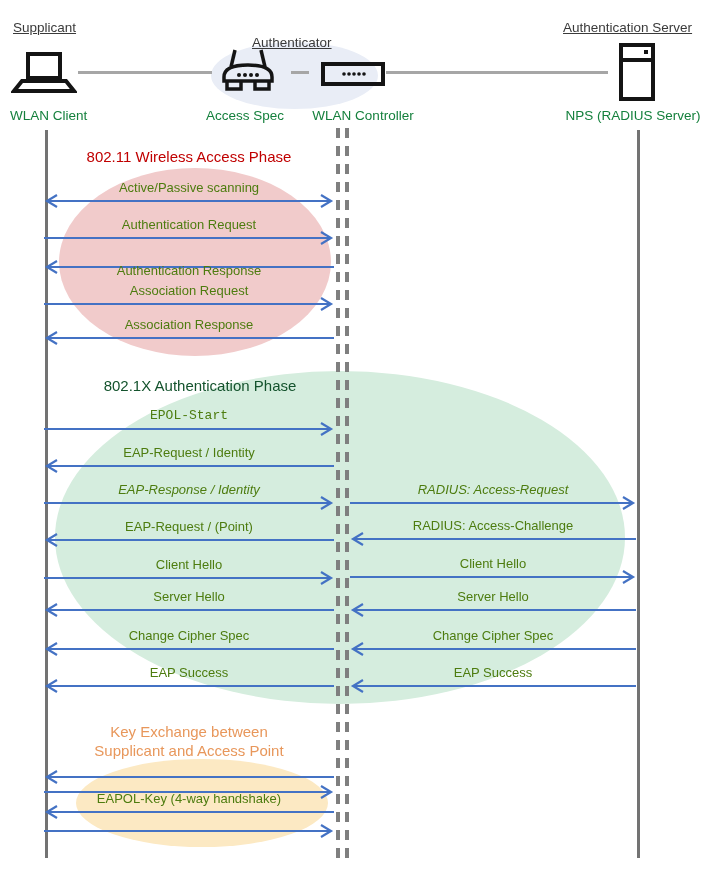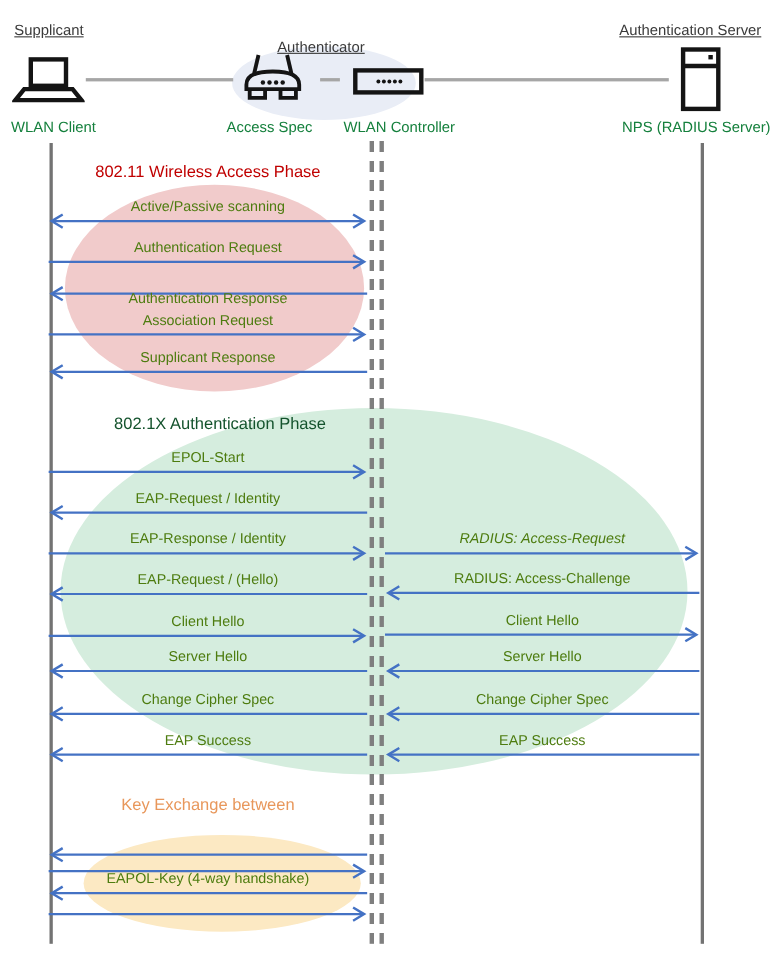--- a/index.html
+++ b/index.html
@@ -87,21 +87,21 @@
 <div class="ellipse" style="left: 55px; top: 371px; width: 570px; height: 333px; z-index: 1; background: rgb(213, 237, 222);"></div>
 <div class="ellipse" style="left: 76px; top: 759px; width: 252px; height: 88px; z-index: 1; background: rgb(252, 233, 195);"></div>
 
 <div class="lifeline-solid" style="left:45px;z-index:2;"></div>
 <div class="lifeline-dashed" style="left:336px;z-index:2;"></div>
 <div class="lifeline-dashed" style="left:345px;z-index:2;"></div>
 <div class="lifeline-solid" style="left:637px;z-index:2;"></div>
 
 <div class="phase-title" style="left: 44px; width: 290px; top: 147px; z-index: 5; color: rgb(192, 0, 0);">802.11 Wireless Access Phase</div>
 <div class="phase-title" style="left: 50px; width: 300px; top: 376px; z-index: 5; color: #14532d;">802.1X Authentication Phase</div>
-<div class="phase-title" style="left: 44px; width: 290px; top: 722px; z-index: 5; color: rgb(232, 151, 91);"><span>Key Exchange between</span><br></div>
+<div class="phase-title" style="left: 44px; width: 290px; top: 722px; z-index: 5; color: rgb(232, 151, 91);"><span>Key Exchange between</span><br><span>Supplicant and Access Point</span></div>
 
 <div id="messages">
     <div class="msg-label" style="left: 44px; width: 290px; top: 180px;">Active/Passive scanning</div>
     <svg width="290" height="16" class="msg-arrow" style="left: 44px; top: 193px;">
       <line x1="4" y1="8" x2="286" y2="8" stroke="#4472C4" stroke-width="2"></line>
       <polyline points="13,2 3,8 13,14" fill="none" stroke="#4472C4" stroke-width="2.2"></polyline>
       <polyline points="277,2 287,8 277,14" fill="none" stroke="#4472C4" stroke-width="2.2"></polyline>
     </svg>
     <div class="msg-label" style="left: 44px; width: 290px; top: 217px;">Authentication Request</div>
     <svg width="290" height="16" class="msg-arrow" style="left: 44px; top: 230px;">
@@ -111,46 +111,46 @@
     <div class="msg-label" style="left: 44px; width: 290px; top: 246px; margin-top: 17px;">Authentication Response</div>
     <svg width="290" height="16" class="msg-arrow" style="left: 44px; top: 259px;">
       <line x1="4" y1="8" x2="290" y2="8" stroke="#4472C4" stroke-width="2"></line>
       <polyline points="13,2 3,8 13,14" fill="none" stroke="#4472C4" stroke-width="2.2"></polyline>
     </svg>
     <div class="msg-label" style="left: 44px; width: 290px; top: 283px; text-align: center;">Association Request</div>
     <svg width="290" height="16" class="msg-arrow" style="left: 44px; top: 296px;">
       <line x1="0" y1="8" x2="286" y2="8" stroke="#4472C4" stroke-width="2"></line>
       <polyline points="277,2 287,8 277,14" fill="none" stroke="#4472C4" stroke-width="2.2"></polyline>
     </svg>
-    <div class="msg-label" style="left: 44px; width: 290px; top: 317px;">Supplicant Response</div>
+    <div class="msg-label" style="left: 44px; width: 290px; top: 317px;">Association Response</div>
     <svg width="290" height="16" class="msg-arrow" style="left: 44px; top: 330px;">
       <line x1="4" y1="8" x2="290" y2="8" stroke="#4472C4" stroke-width="2"></line>
       <polyline points="13,2 3,8 13,14" fill="none" stroke="#4472C4" stroke-width="2.2"></polyline>
     </svg>
-    <div class="msg-label" style="left: 44px; width: 290px; top: 408px;">EPOL-Start</div>
+    <div class="msg-label" style="left: 44px; width: 290px; top: 408px; font-family: Liberation Mono, monospace;">EPOL-Start</div>
     <svg width="290" height="16" class="msg-arrow" style="left: 44px; top: 421px;">
       <line x1="0" y1="8" x2="286" y2="8" stroke="#4472C4" stroke-width="2"></line>
       <polyline points="277,2 287,8 277,14" fill="none" stroke="#4472C4" stroke-width="2.2"></polyline>
     </svg>
     <div class="msg-label" style="left: 44px; width: 290px; top: 445px;">EAP-Request / Identity</div>
     <svg width="290" height="16" class="msg-arrow" style="left: 44px; top: 458px;">
       <line x1="4" y1="8" x2="290" y2="8" stroke="#4472C4" stroke-width="2"></line>
       <polyline points="13,2 3,8 13,14" fill="none" stroke="#4472C4" stroke-width="2.2"></polyline>
     </svg>
-    <div class="msg-label" style="left: 44px; width: 290px; top: 482px;">EAP-Response / Identity</div>
+    <div class="msg-label" style="left: 44px; width: 290px; top: 482px; font-style: italic;">EAP-Response / Identity</div>
     <svg width="290" height="16" class="msg-arrow" style="left: 44px; top: 495px;">
       <line x1="0" y1="8" x2="286" y2="8" stroke="#4472C4" stroke-width="2"></line>
       <polyline points="277,2 287,8 277,14" fill="none" stroke="#4472C4" stroke-width="2.2"></polyline>
     </svg>
     <div class="msg-label" style="left: 350px; width: 286px; top: 482px; font-style: italic;">RADIUS: Access-Request</div>
     <svg width="286" height="16" class="msg-arrow" style="left: 350px; top: 495px;">
       <line x1="0" y1="8" x2="282" y2="8" stroke="#4472C4" stroke-width="2"></line>
       <polyline points="273,2 283,8 273,14" fill="none" stroke="#4472C4" stroke-width="2.2"></polyline>
     </svg>
-    <div class="msg-label" style="left: 44px; width: 290px; top: 519px;">EAP-Request / (Hello)</div>
+    <div class="msg-label" style="left: 44px; width: 290px; top: 519px;">EAP-Request / (Point)</div>
     <svg width="290" height="16" class="msg-arrow" style="left: 44px; top: 532px;">
       <line x1="4" y1="8" x2="290" y2="8" stroke="#4472C4" stroke-width="2"></line>
       <polyline points="13,2 3,8 13,14" fill="none" stroke="#4472C4" stroke-width="2.2"></polyline>
     </svg>
     <div class="msg-label" style="left: 350px; width: 286px; top: 518px; text-align: center;">RADIUS: Access-Challenge</div>
     <svg width="286" height="16" class="msg-arrow" style="left: 350px; top: 531px;">
       <line x1="4" y1="8" x2="286" y2="8" stroke="#4472C4" stroke-width="2"></line>
       <polyline points="13,2 3,8 13,14" fill="none" stroke="#4472C4" stroke-width="2.2"></polyline>
     </svg>
     <div class="msg-label" style="left: 44px; width: 290px; top: 557px;">Client Hello</div>

